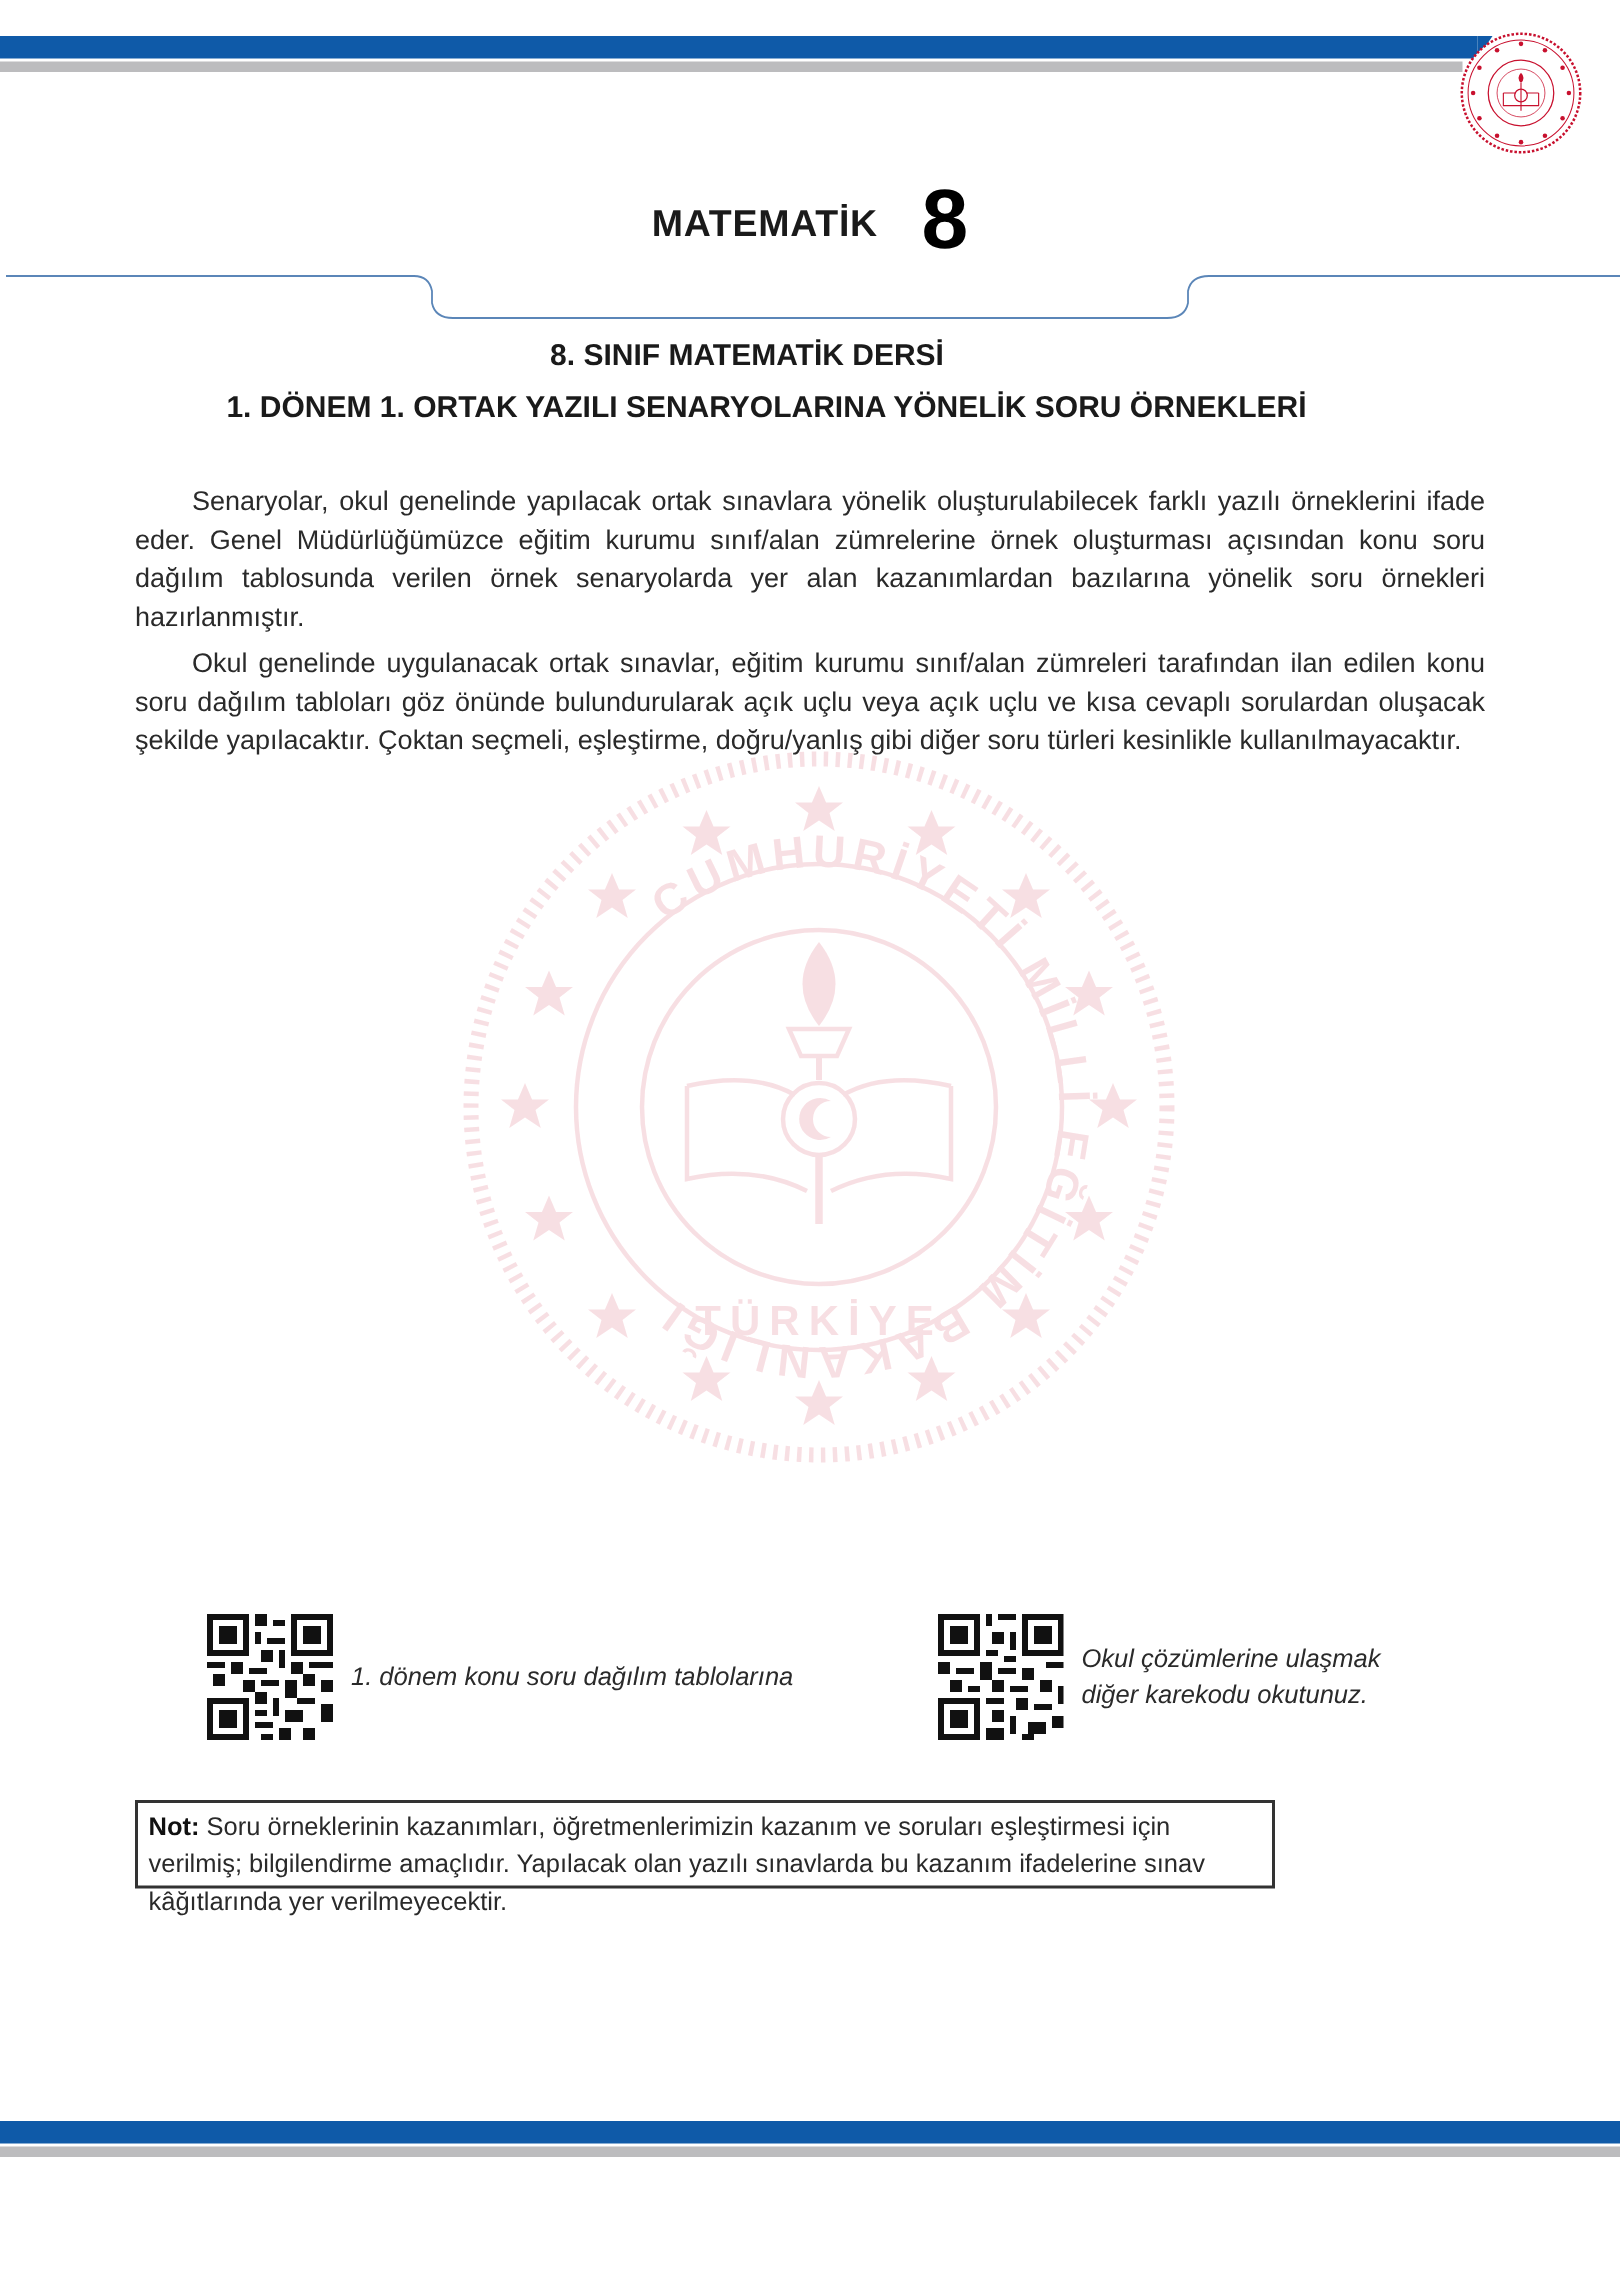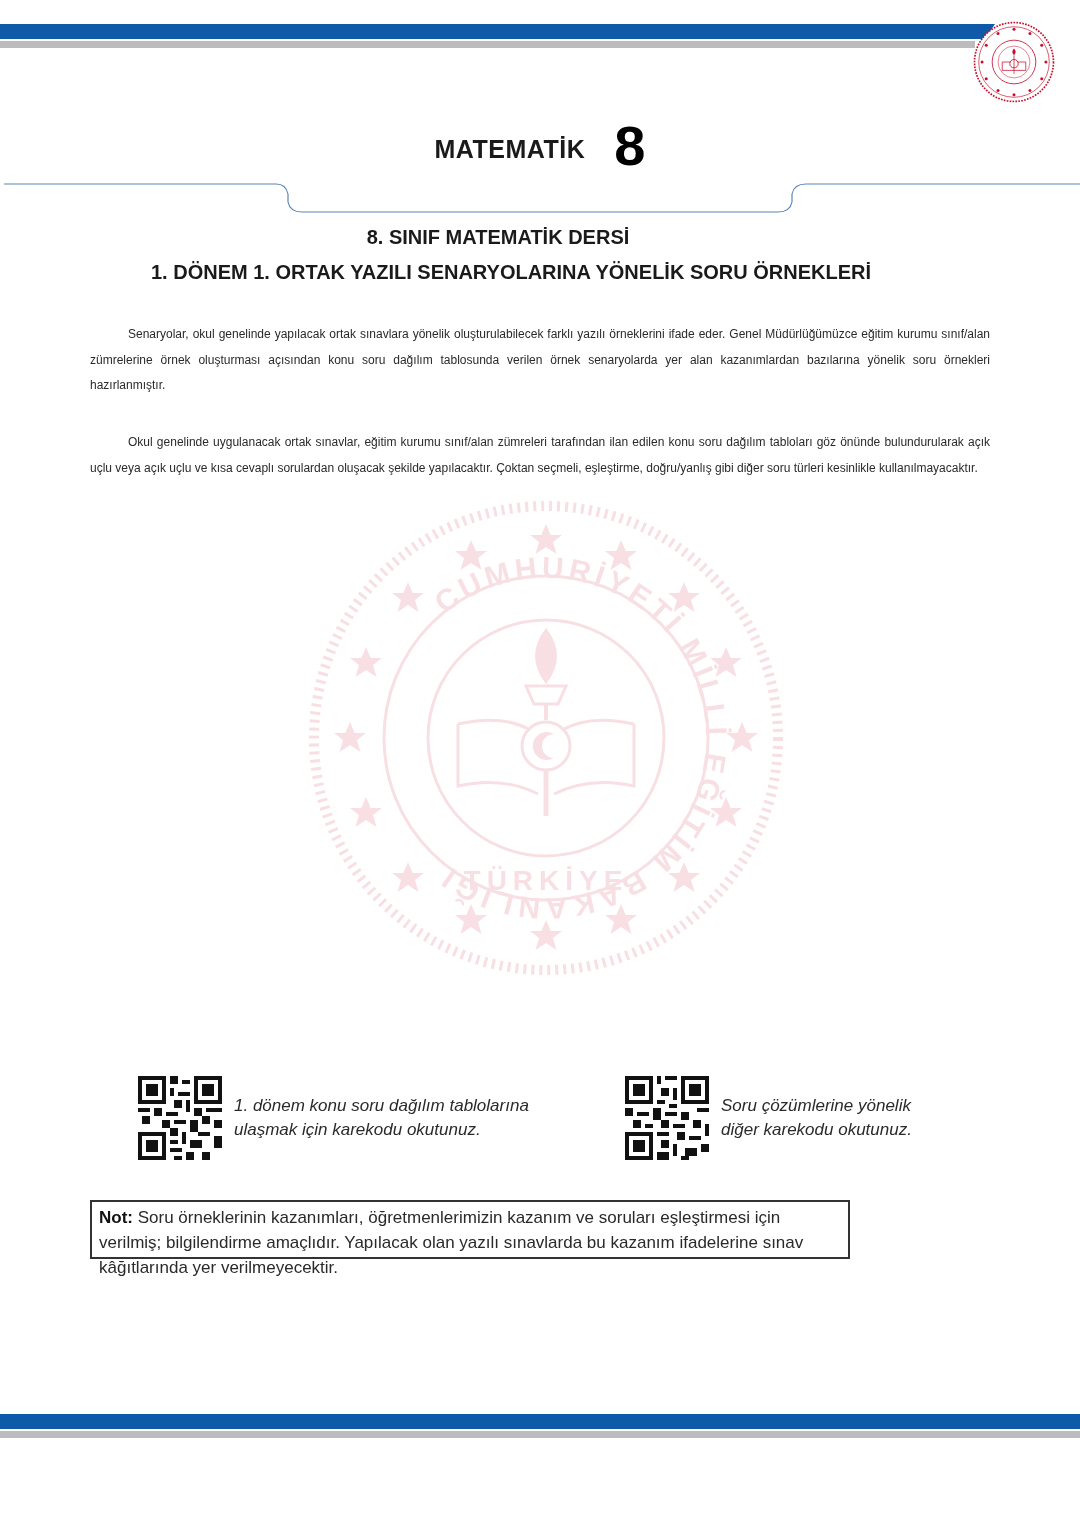--- a/index.html
+++ b/index.html
@@ -15,21 +15,21 @@
   .header-title { position: absolute; left: 0; width: 1080px; top: 70px; display: flex; justify-content: center; align-items: center; gap: 29px; margin-top: 48px; }
   .header-subject { font-weight: bold; font-size: 25px; letter-spacing: 0.5px; color: #1a1a1a; margin-top: 6px; }
   .header-grade { font-weight: bold; font-size: 56px; color: #000; line-height: 1; }
 
   .tab-line { position: absolute; left: 0; top: 178px; width: 1080px; height: 40px; }
 
   .doc-heading { position: absolute; left: 0; width: 996px; text-align: center; font-weight: bold; color: #1a1a1a; }
   .heading-1 { top: 226px; font-size: 20px; }
   .heading-2 { top: 261px; font-size: 20px; padding-left: 26px; }
 
-  .body-text { position: absolute; left: 90px; width: 900px; font-size: 12px; line-height: 25.5px; text-align: justify; color: #2a2a2a; }
+  .body-text { position: absolute; left: 90px; width: 900px; font-size: 18px; line-height: 25.5px; text-align: justify; color: #2a2a2a; }
   .para-1 { top: 322px; text-indent: 38px; }
   .para-2 { top: 430px; text-indent: 38px; }
 
   .watermark { position: absolute; left: 306px; top: 498px; width: 480px; height: 480px; opacity: 0.13; }
 
   .qr-block { position: absolute; top: 1076px; display: flex; align-items: center; gap: 12px; }
   .qr-left { left: 138px; }
   .qr-right { left: 625px; }
   .qr { width: 84px; height: 84px; }
   .qr-text { font-size: 17px; line-height: 24px; color: #2a2a2a; font-style: italic; }
@@ -136,40 +136,39 @@
     <g fill="#fff">
         <path d="M1 1h5v5h-5z M15 1h5v5h-5z M1 15h5v5h-5z"></path>
       </g>
     <g fill="#111">
       <path d="M2 2h3v3h-3z M16 2h3v3h-3z M2 16h3v3h-3z"></path>
       <path d="M8 0h2v2h-2z M11 1h2v1h-2z M8 3h1v2h-1z M10 4h3v1h-3z M9 6h2v2h-2z M12 6h1v3h-1z M0 8h3v1h-3z M4 8h2v2h-2z M7 9h3v1h-3z M14 8h2v2h-2z M17 8h4v1h-4z M1 10h2v2h-2z M6 11h2v2h-2z M9 11h3v1h-3z M13 11h2v3h-2z M16 10h2v2h-2z M19 11h2v2h-2z M8 13h2v2h-2z M11 14h1v3h-1z M15 14h3v1h-3z M19 15h2v3h-2z M8 16h2v1h-2z M13 16h3v2h-3z M8 18h3v1h-3z M12 19h2v2h-2z M16 19h2v2h-2z M9 20h2v1h-2z"></path>
     </g>
   </svg>
   <div class="qr-text">
     <div>1. dönem konu soru dağılım tablolarına</div>
-    <div>ulaşmak için karekodu okutunuz.</div>
   </div>
 </div>
 
 <div class="qr-block qr-right">
   <svg class="qr" viewBox="0 0 21 21" shape-rendering="crispEdges">
     <rect width="21" height="21" fill="#fff"></rect>
     <g fill="#111">
         <path d="M0 0h7v7h-7z M14 0h7v7h-7z M0 14h7v7h-7z"></path>
       </g>
     <g fill="#fff">
         <path d="M1 1h5v5h-5z M15 1h5v5h-5z M1 15h5v5h-5z"></path>
       </g>
     <g fill="#111">
       <path d="M2 2h3v3h-3z M16 2h3v3h-3z M2 16h3v3h-3z"></path>
       <path d="M8 0h1v2h-1z M10 0h3v1h-3z M9 3h2v2h-2z M12 3h1v3h-1z M8 6h2v1h-2z M11 7h2v1h-2z M0 8h2v2h-2z M3 9h3v1h-3z M7 8h2v3h-2z M10 9h3v1h-3z M14 9h2v2h-2z M18 8h3v1h-3z M2 11h2v2h-2z M5 12h2v1h-2z M9 11h2v2h-2z M12 12h3v1h-3z M17 11h2v2h-2z M20 12h1v3h-1z M8 14h3v1h-3z M13 14h2v2h-2z M16 15h3v1h-3z M9 16h2v2h-2z M12 17h1v3h-1z M15 18h3v2h-3z M19 17h2v2h-2z M8 19h3v2h-3z M14 20h2v1h-2z"></path>
     </g>
   </svg>
   <div class="qr-text">
-    <div>Soru çözümlerine yönelik</div>
+    <div>Okul çözümlerine ulaşmak</div>
     <div>diğer karekodu okutunuz.</div>
   </div>
 </div>
 
 <div class="note-box">
   <span class="note-label">Not:</span><span> Soru örneklerinin kazanımları, öğretmenlerimizin kazanım ve soruları eşleştirmesi için verilmiş; bilgilendirme amaçlıdır. Yapılacak olan yazılı sınavlarda bu kazanım ifadelerine sınav kâğıtlarında yer verilmeyecektir.</span>
 </div>
 
 <div class="bottom-blue"></div>
 <div class="bottom-gray"></div>

